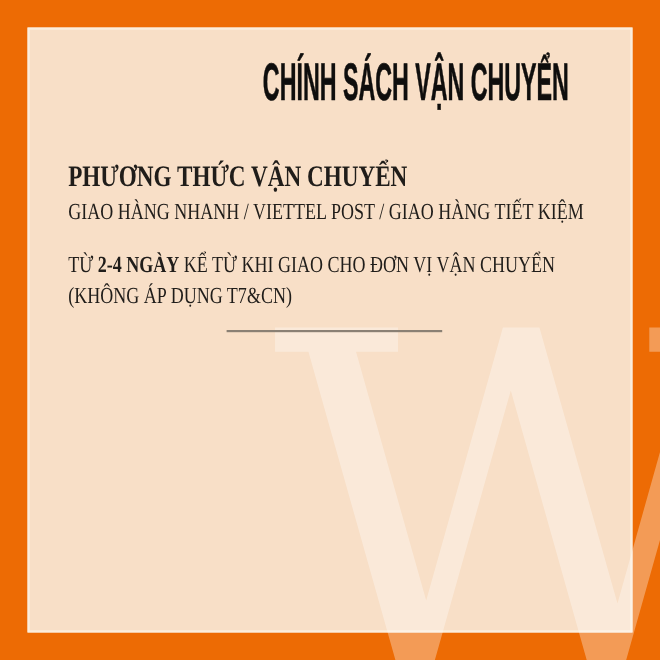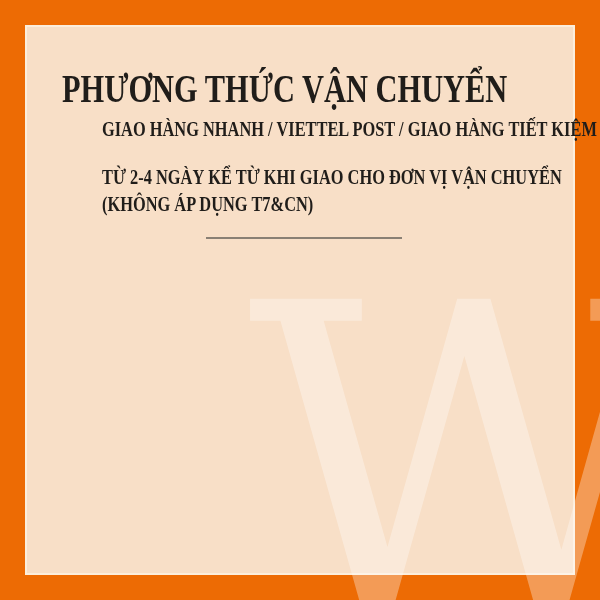--- a/index.html
+++ b/index.html
@@ -41,28 +41,28 @@
   h1.title .squeeze{
     display:inline-block;white-space:nowrap;
     transform:scaleX(0.44);transform-origin:center;
     -webkit-text-stroke:0.6px #0F0E0D;
   }
   .sections{margin-top:41px;}
   .section{margin-top:20px;}
   .section:first-child{margin-top:0;}
   .section h2{
     margin:0 0 3px;
-    font-size:39px;line-height:1.2;font-weight:700;
+    font-size:27px;line-height:1.2;font-weight:700;
   }
   .section h2 .squeeze, .section .line .squeeze{
     display:inline-block;white-space:nowrap;
     transform:scaleX(0.78);transform-origin:left center;
   }
   .section .line{
-    font-size:21px;line-height:1.32;font-weight:700;margin-left:40px;
+    font-size:21px;line-height:1.32;font-weight:400;
   }
   .divider{
     width:196px;margin:18px auto 0;
     border:none;border-top:2px solid #8A8074;
   }
   .notes{margin-top:34px;}
   .note{
     margin:8px 0 0;
     font-size:20px;line-height:1.45;
     width:540px;
@@ -75,20 +75,21 @@
 <body>
 
 <div class="frame">
 
   <div class="panel"></div>
 
   <div class="watermark">W</div>
 
   <div class="content">
 
+    <h1 class="title"><span class="squeeze">CHÍNH SÁCH VẬN CHUYỂN</span></h1>
 
     <div class="sections">
 
       <div class="section">
         <h2><span class="squeeze">PHƯƠNG THỨC VẬN CHUYỂN</span></h2>
         <div class="line"><span class="squeeze">GIAO HÀNG NHANH / VIETTEL POST / GIAO HÀNG TIẾT KIỆM</span></div>
       </div>
 
       <div class="section">
       </div>

